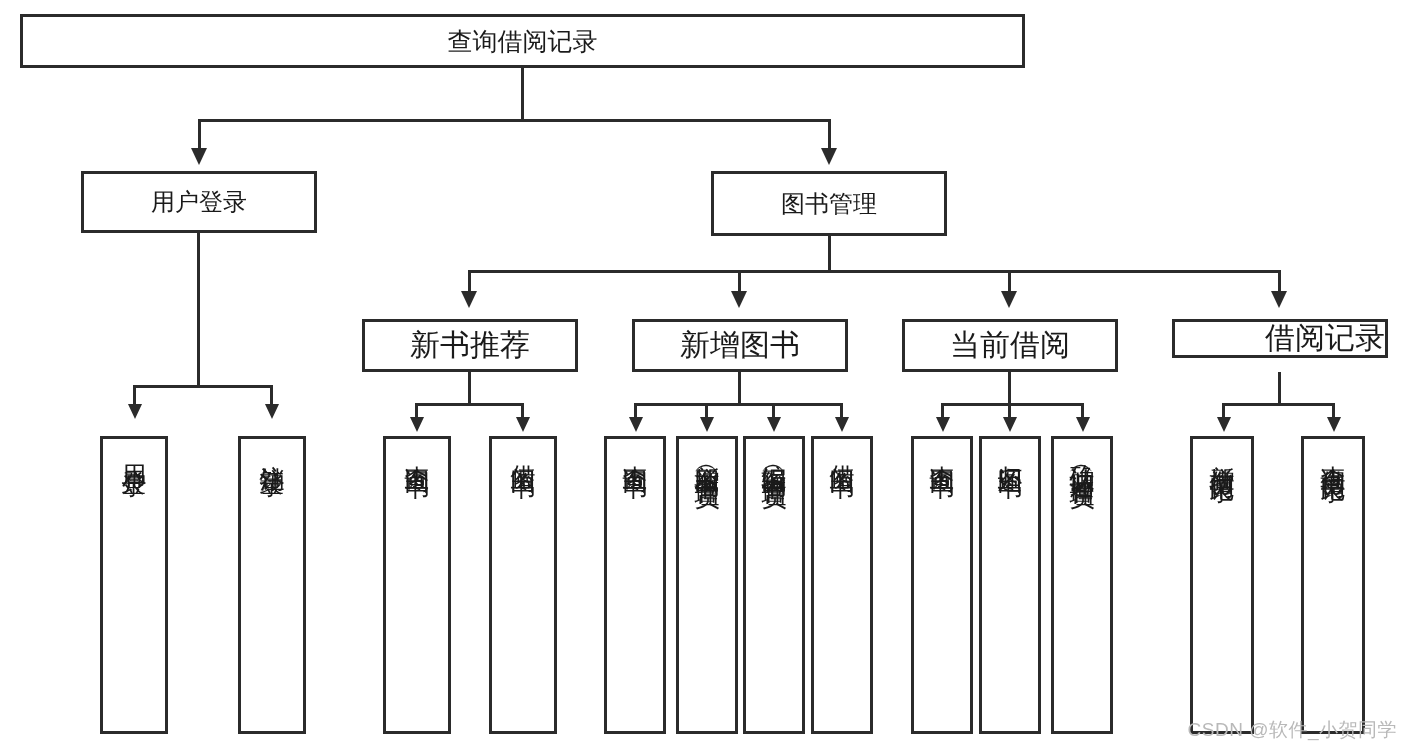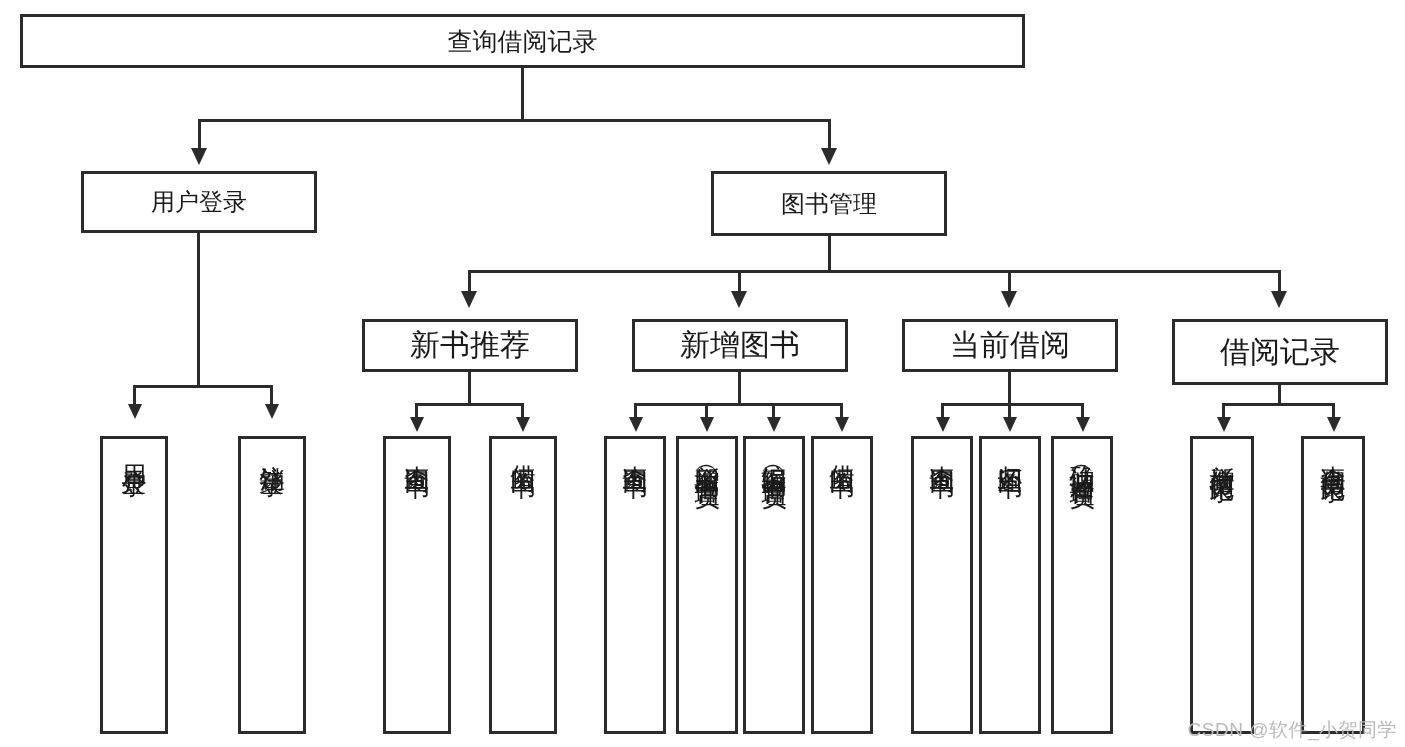--- a/index.html
+++ b/index.html
@@ -137,21 +137,21 @@
 
   <div class="node lvl3" style="left:362px; top:319px; width:216px; height:53px;">
     <span>新书推荐</span>
   </div>
   <div class="node lvl3" style="left:632px; top:319px; width:216px; height:53px;">
     <span>新增图书</span>
   </div>
   <div class="node lvl3" style="left:902px; top:319px; width:216px; height:53px;">
     <span>当前借阅</span>
   </div>
-  <div class="node lvl3" style="left:1172px; top:319px; width:216px; height:66px;">
+  <div class="node lvl3" style="left:1172px; top:319px; width:216px; height:39px;justify-content:flex-end;">
     <span>借阅记录</span>
   </div>
 
   <div class="conn vline" style="left:468px; top:372px; width:3px; height:33px;"></div>
   <div class="conn hline" style="left:415px; top:403px; width:109px; height:3px;"></div>
   <div class="conn vline" style="left:415px; top:403px; width:3px; height:16px;"></div>
   <div class="arrow small" style="left:410px; top:417px;"></div>
   <div class="conn vline" style="left:521px; top:403px; width:3px; height:16px;"></div>
   <div class="arrow small" style="left:516px; top:417px;"></div>
 

